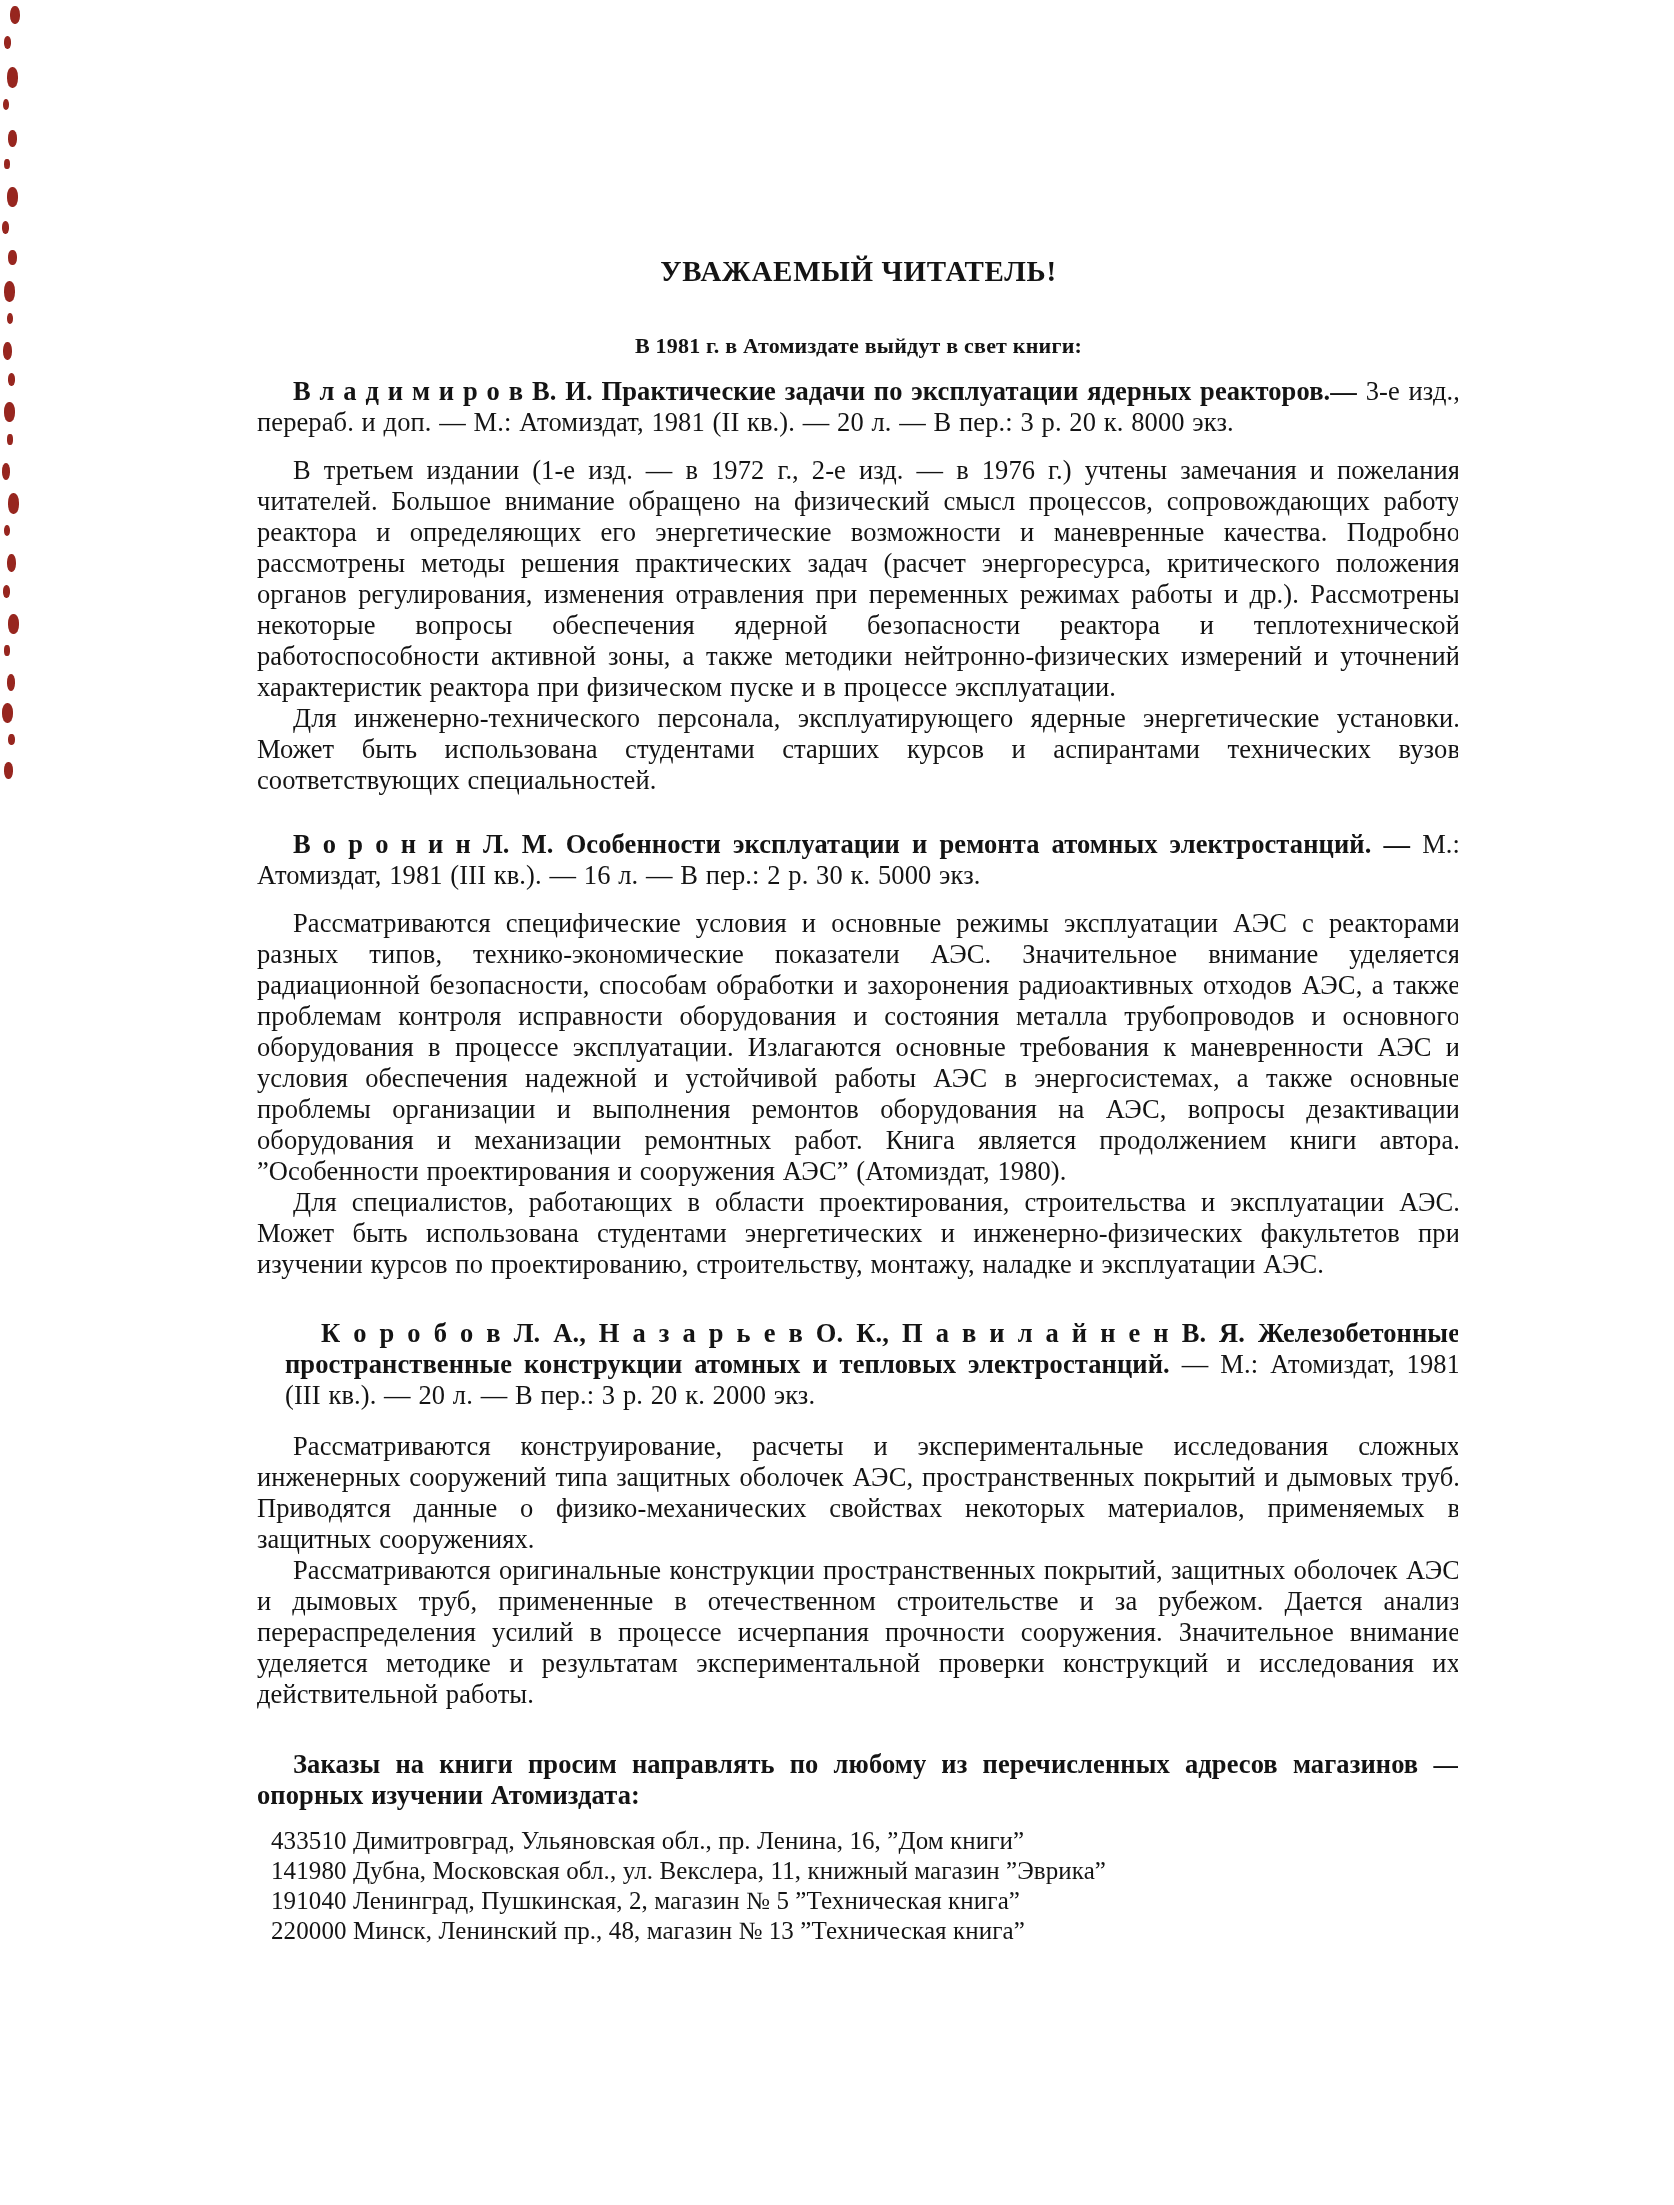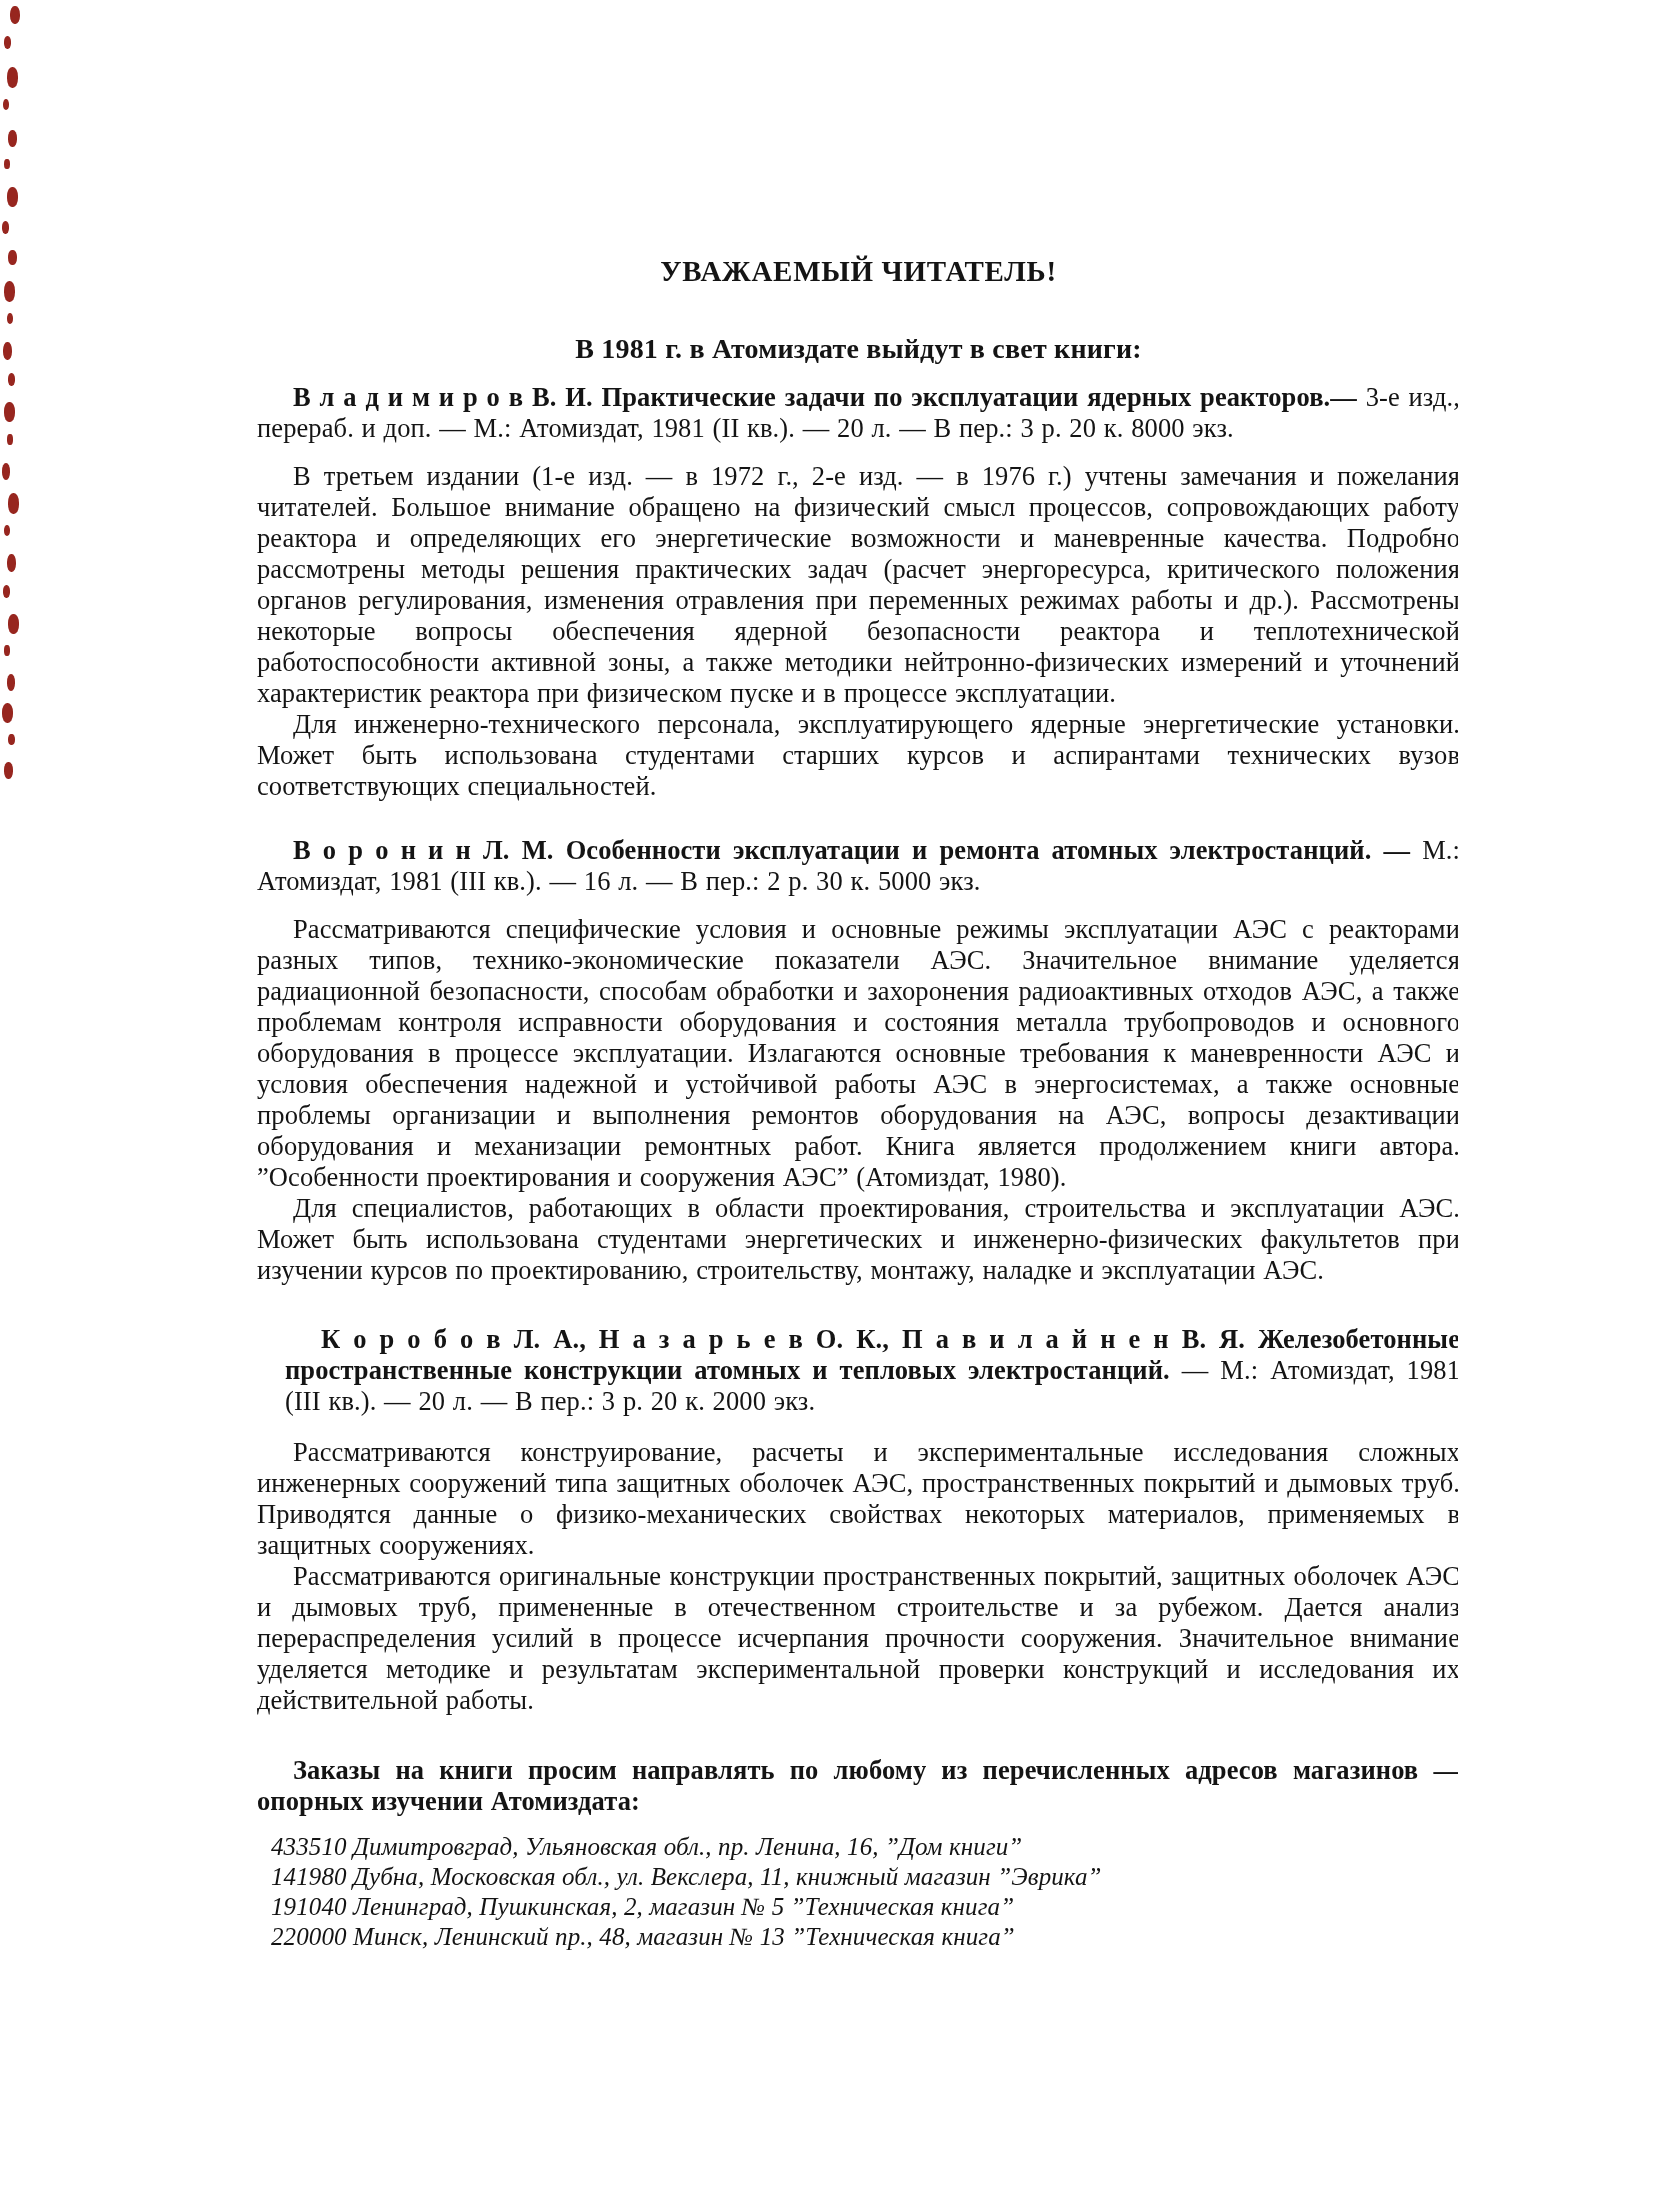--- a/index.html
+++ b/index.html
@@ -2,34 +2,34 @@
 <html lang="ru" style="font-size:11px"><head>
 <meta charset="utf-8">
 <style>
   html,body{margin:0;padding:0;background:#ffffff;}
   .page{
     position:relative;width:1458px;height:2205px;background:#ffffff;
     overflow:hidden;font-family:"Liberation Serif",serif;color:#141414;
   }
   .content{position:absolute;left:257px;top:0;width:1203px;}
   .doc-title{margin:255px 0 0 0;text-align:center;font-size:29px;font-weight:700;letter-spacing:0.7px;}
-  .announce{margin:45px 0 0 0;text-align:center;font-size:28px;font-weight:700;letter-spacing:0.2px;}
+  .announce{margin:45px 0 0 0;text-align:center;font-size:22px;font-weight:700;letter-spacing:0.2px;}
   p.body{
     margin:0;font-size:26.5px;line-height:31px;text-align:justify;
     text-indent:36px;letter-spacing:0.1px;word-spacing:1px;
   }
   p.h1{margin-top:17px;}
   p.h2{margin-top:33px;}
   p.h3{margin-top:38px;margin-left:28px;}
   p.ann-first{margin-top:17px;}
   p.ann3-first{margin-top:19.5px;}
   .bold{font-weight:700;}
   p.order-note{margin-top:39px;font-weight:700;}
   .addresses{margin-top:15.4px;padding-left:14px;}
-  .addresses p{margin:0;font-size:25px;line-height:30px;text-align:left;text-indent:0;letter-spacing:0.1px;font-style:italic;}
+  .addresses p{margin:0;font-size:25px;line-height:30px;text-align:left;text-indent:0;letter-spacing:0.1px;}
   .marks-host{position:absolute;left:0;top:0;width:49px;height:837px;}
   .mark{position:absolute;background:#8e140c;border-radius:46%;opacity:0.92;}
 </style>
 </head>
 <body>
 
 <div class="page">
 
   <div class="marks-host">
       <div class="mark" style="left: 9.8px; top: 5.6px; width: 9.8px; height: 18px; background: rgb(142, 20, 12);"></div>

